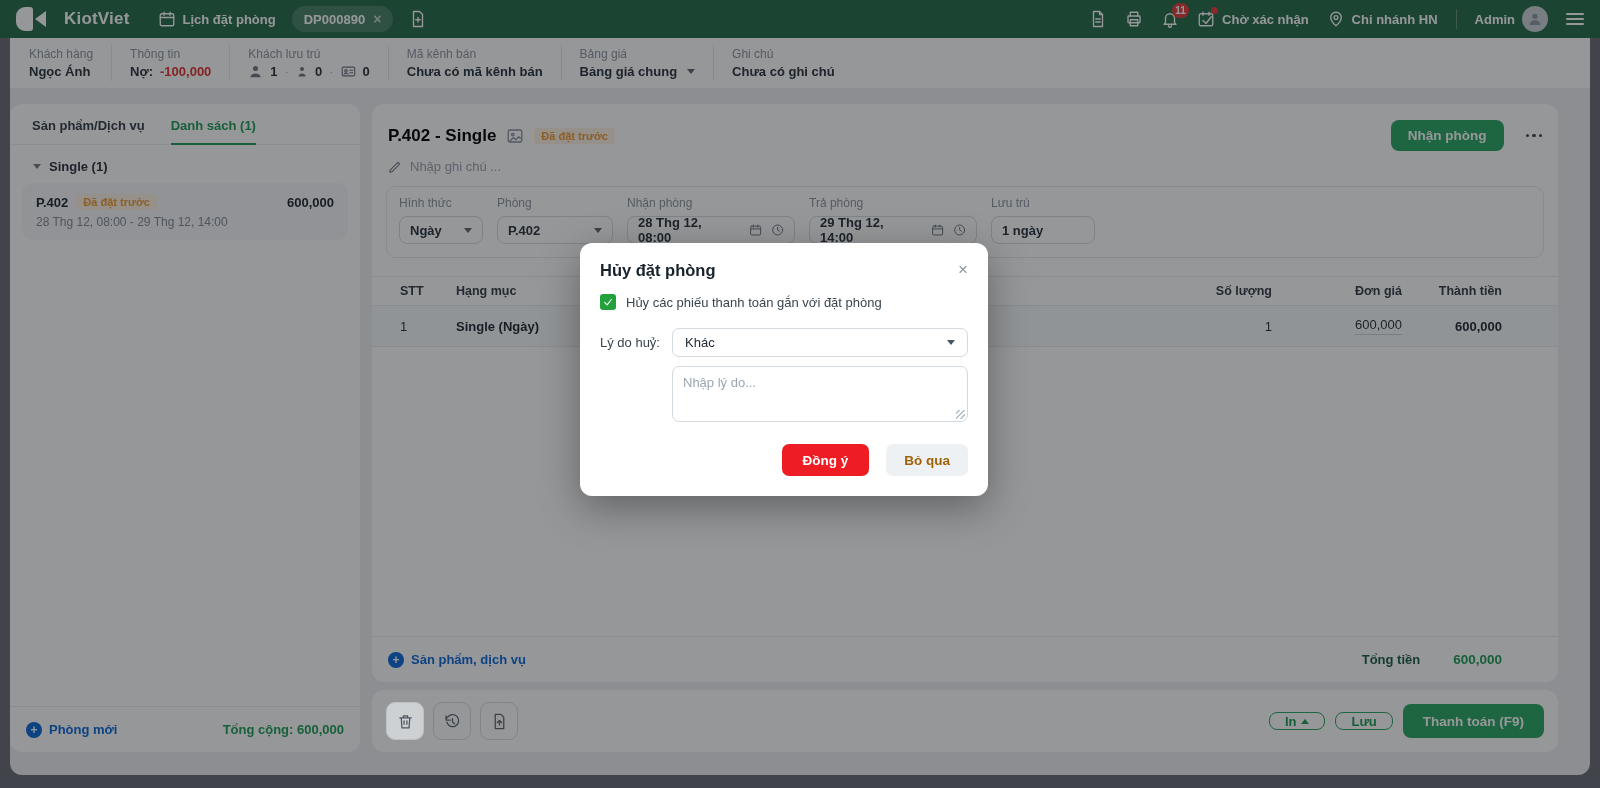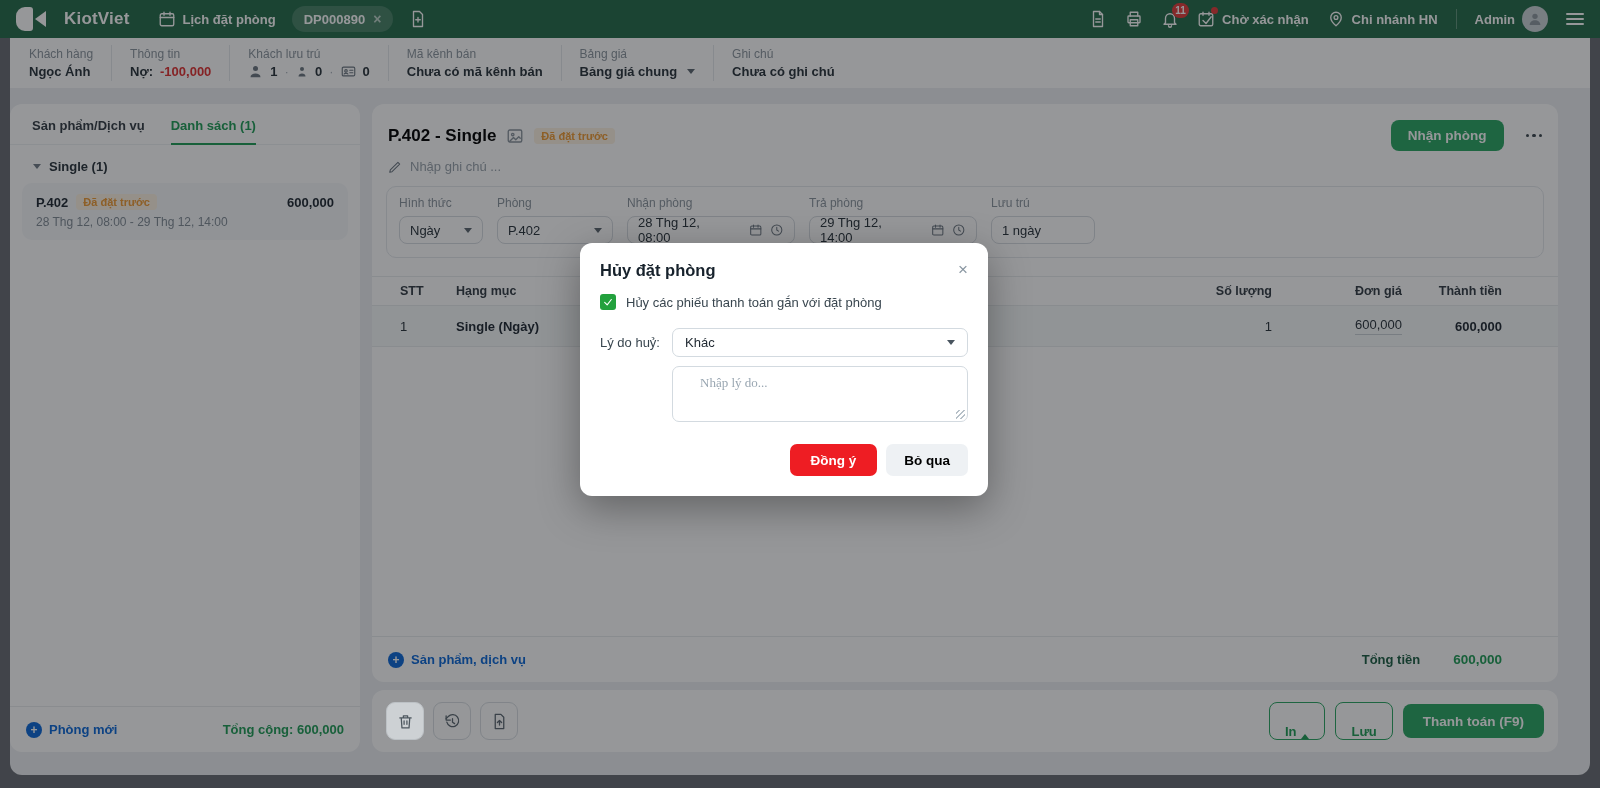--- a/index.html
+++ b/index.html
@@ -81,21 +81,21 @@
   .img-ic { width:18px; height:18px; color:#8a949d; }
   .btn-green { background:#2aa763; color:#fff; font-size:13.5px; font-weight:700; border:none; border-radius:8px;
                height:31px; padding:0 17px; cursor:pointer; font-family:inherit; }
   .more-dots { display:flex; gap:3px; margin-left:12px; cursor:pointer; }
   .more-dots i { width:3.5px; height:3.5px; border-radius:50%; background:#3c464f; }
   .note-row { display:flex; align-items:center; gap:8px; padding:8px 16px 0 16px; color:#98a2ab; font-size:13px; cursor:text; }
   .fields-box { margin:12px 14px 0 14px; border:1px solid #e4e8ec; border-radius:10px; padding:9px 12px 13px 12px;
                 display:flex; gap:14px; }
   .field .flab { font-size:12px; color:#8a949d; margin-bottom:6px; }
   .ctrl { height:28px; border:1px solid #d6dbe0; border-radius:8px; display:flex; align-items:center; gap:8px;
-          padding:0 10px; font-size:13px; color:#28323a; font-weight:400; cursor:pointer; background:#fff; }
+          padding:0 10px; font-size:13px; color:#28323a; font-weight:700; cursor:pointer; background:#fff; }
   .ctrl .sp { flex:1; }
   .cico { width:14px; height:14px; color:#6b7680; }
 
   .tbl-head { margin-top:18px; display:grid; grid-template-columns:56px 1fr 150px 130px 100px; align-items:center;
               padding:7px 56px 7px 28px; border-top:1px solid #e8ebee; border-bottom:1px solid #e8ebee;
               font-size:12.5px; font-weight:700; color:#333c44; }
   .tbl-row { display:grid; grid-template-columns:56px 1fr 150px 130px 100px; align-items:center;
              padding:11px 56px 11px 28px; background:#f7f9fa; border-bottom:1px solid #e8ebee; font-size:13px; color:#28323a; }
   .tr-right { text-align:right; }
   .cell-item { font-weight:600; color:#1d2730; }
@@ -107,23 +107,23 @@
   .tt-label { font-size:13px; font-weight:700; color:#1b5e43; }
   .tt-value { font-size:13.5px; font-weight:800; color:#1f9d57; }
 
   
   .icon-btns { display:flex; gap:9px; }
   .btn-icon { width:38px; height:38px; border:1px solid #d9dee3; border-radius:9px; background:#fff;
               display:grid; place-items:center; color:#5b6770; cursor:pointer; }
   .btn-icon svg { width:17px; height:17px; }
   .btn-icon.active { background:#cdd1d4; border-color:#bcc1c5; color:#4d575f; position:relative; z-index:60; }
   .bb-right { margin-left:auto; display:flex; align-items:center; gap:10px; }
-  .btn-outline { height:38px; border:1px solid #2aa763; color:#1f9d57; background:#fff; border-radius:8px;
+  .btn-outline { height:18px; border:1px solid #2aa763; color:#1f9d57; background:#fff; border-radius:8px;
                  font-size:13px; font-weight:700; padding:0 15px; cursor:pointer; font-family:inherit;
-                 display:flex; align-items:flex-end; }
+                 display:flex; align-items:center; }
   .btn-pay { height:34px; background:#2aa763; color:#fff; border:none; border-radius:8px; font-size:13.5px;
              font-weight:700; padding:0 20px; cursor:pointer; font-family:inherit; }
 
   
   .dim { position:absolute; inset:0; background:rgba(15,18,22,.44); z-index:50; }
   .modal { position:absolute; left:580px; top:243px; width:408px; background:#fff; border-radius:12px; z-index:100;
            box-shadow:0 12px 40px rgba(0,0,0,.35); padding:18px 20px 20px 20px; }
   .m-head { display:flex; align-items:flex-start; }
   .m-title { font-size:16.5px; font-weight:800; color:#17222c; }
   .m-close { margin-left:auto; font-size:17px; color:#8a97a2; cursor:pointer; line-height:1; }
@@ -131,30 +131,30 @@
   .m-check { margin-top:14px; display:flex; align-items:center; gap:10px; cursor:pointer; }
   .chk { width:16px; height:16px; border-radius:3px; background:#23a13d; display:grid; place-items:center; }
   .chk svg { width:10px; height:10px; fill:none; stroke:#fff; stroke-width:2.6; stroke-linecap:round; stroke-linejoin:round; }
   .m-check span { font-size:13px; color:#39464f; }
   .m-reason { margin-top:18px; display:flex; align-items:center; }
   .m-rlabel { width:72px; font-size:13px; color:#39464f; }
   .m-select { flex:1; height:29px; border:1px solid #d3dae0; border-radius:7px; display:flex; align-items:center;
               padding:0 12px; font-size:13px; color:#222b33; cursor:pointer; }
   .m-select .caret-d { margin-left:auto; border-top-color:#49555f; }
   .m-textarea { margin:9px 0 0 72px; width:296px; height:56px; border:1px solid #d3dae0; border-radius:7px;
-                padding:8px 27px; font-size:13px; font-family:Liberation Serif, serif; color:#222b33; resize:none; display:block; }
+                padding:8px 10px; font-size:13px; font-family:Liberation Sans, sans-serif; color:#222b33; resize:none; display:block; }
   .m-textarea::placeholder { color:#9aa7b2; }
   .ta-wrap { position:relative; }
   .ta-grip { position:absolute; right:3px; bottom:3px; width:9px; height:9px;
              background:repeating-linear-gradient(135deg, transparent 0 2px, #b6c0c8 2px 3.5px); pointer-events:none; }
   .m-actions { margin-top:22px; display:flex; justify-content:flex-end; gap:9px; }
   .btn-danger { background:#ee1d23; color:#fff; border:none; border-radius:7px; height:32px; padding:0 21px;
                 font-size:13.5px; font-weight:700; cursor:pointer; font-family:inherit; }
-  .btn-ghost { background:#eef1f4; color:#000000; border:none; border-radius:7px; height:32px; padding:0 18px;
-               font-size:13.5px; font-weight:600; cursor:pointer; font-family:inherit; }
+  .btn-ghost { background:#eef1f4; color:#a16207; border:none; border-radius:7px; height:32px; padding:0 18px;
+               font-size:13.5px; font-weight:600; cursor:pointer; font-family:inherit;margin-left:8px; }
 </style>
 </head>
 <body>
 
 <div class="screen">
 
   <header class="navbar">
     <div class="nav-left">
       <span class="logo">
           <span class="blob"></span>

